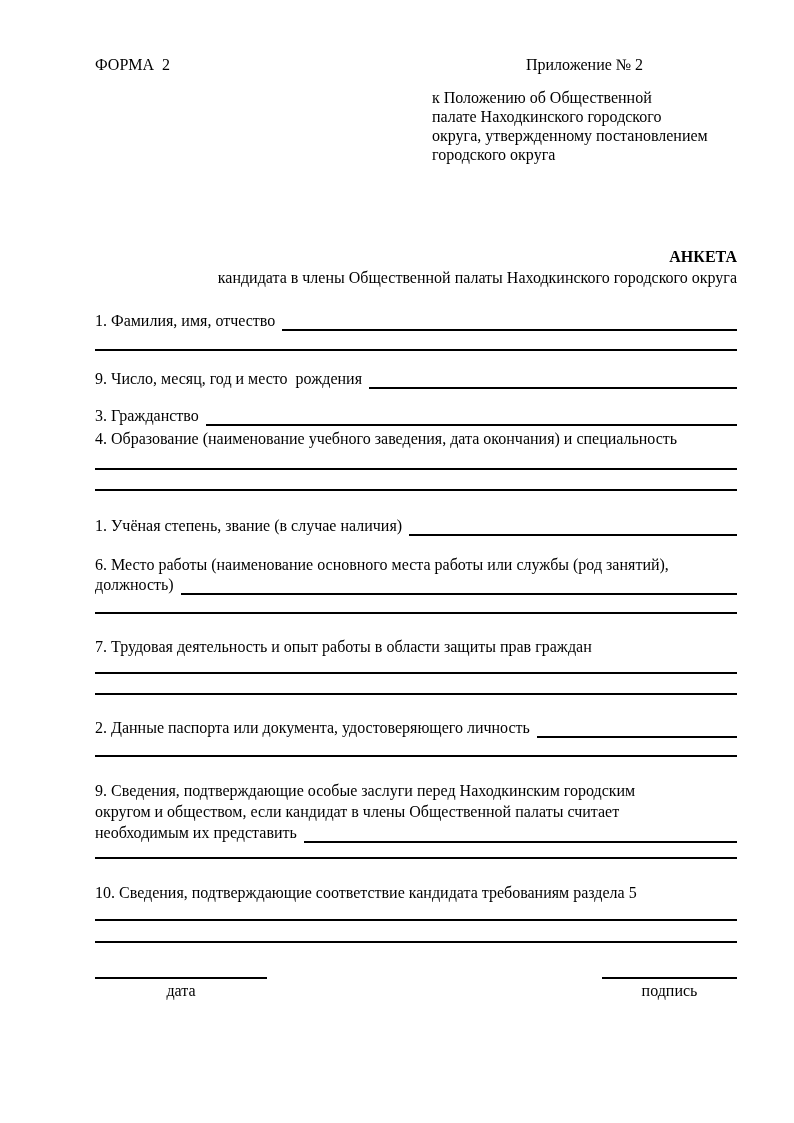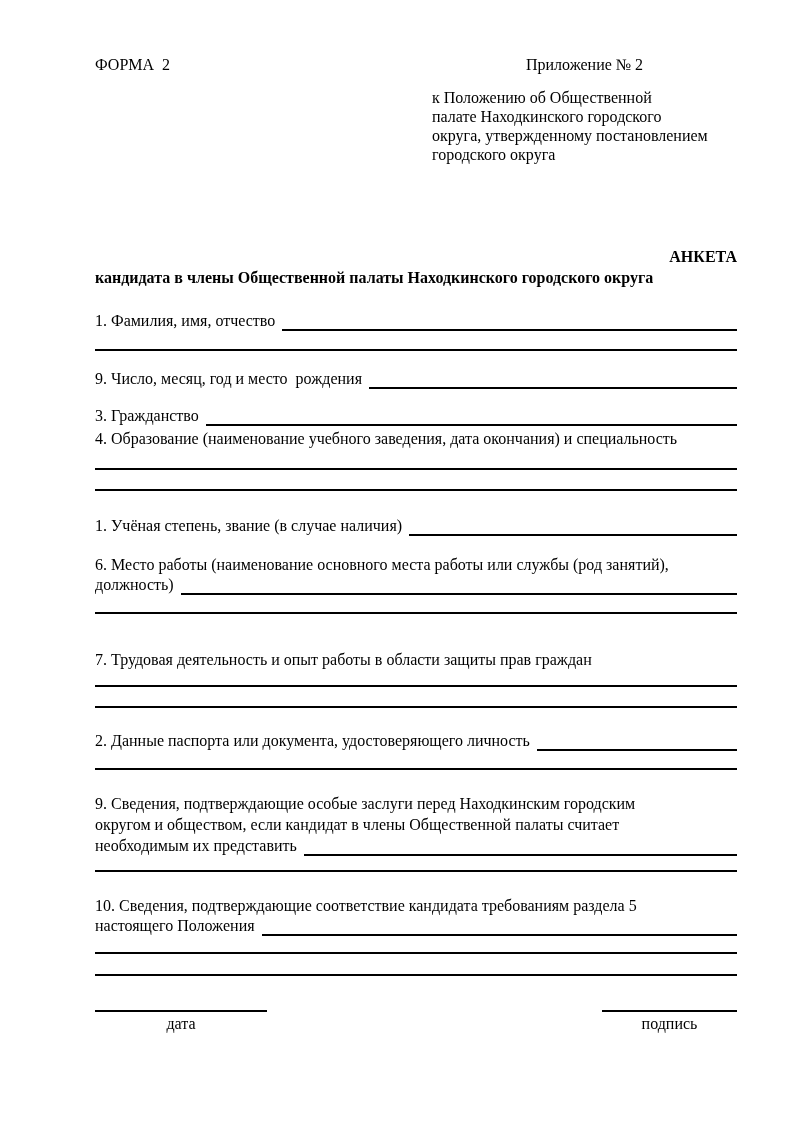--- a/index.html
+++ b/index.html
@@ -15,21 +15,21 @@
     padding: 55px 57px 0 95px;
     overflow: hidden;
   }
   .hdr { display: flex; justify-content: space-between; align-items: flex-start; }
   .form-label { line-height: 19px; white-space: pre; }
   .appendix { width: 305px; }
   .appendix-title { text-align: center; line-height: 19px; margin-bottom: 14px; }
   .appendix-line { line-height: 19px; white-space: pre; }
 
   .title { text-align: right; font-weight: bold; line-height: 21px; margin-top: 82px; }
-  .subtitle { text-align: left; font-weight: bold; line-height: 21px; }
+  .subtitle { text-align: right; font-weight: normal; line-height: 21px; }
 
   .lblline { line-height: 20px; white-space: pre; }
   .row { display: flex; align-items: flex-end; line-height: 20px; }
   .row .lbl { white-space: pre; flex: 0 0 auto; }
   .fill { flex: 1 1 auto; margin-left: 7px; border-bottom: 2px solid #000; height: 0; }
   .fullline { border-bottom: 2px solid #000; }
 
   .p9 .lblline { line-height: 21px; }
   .p9 .row { line-height: 21px; }
 
@@ -83,45 +83,41 @@
     <span class="fill"></span>
   </div>
 
   <div class="lblline" style="margin-top:19px">6. Место работы (наименование основного места работы или службы (род занятий),</div>
   <div class="row">
     <span class="lbl">должность)</span>
     <span class="fill"></span>
   </div>
   <div class="fullline" style="height:17px"></div>
 
-  <div class="lblline" style="margin-top:36px">7. Трудовая деятельность и опыт работы в области защиты прав граждан</div>
+  <div class="lblline" style="margin-top:23px">7. Трудовая деятельность и опыт работы в области защиты прав граждан</div>
   <div class="fullline" style="height:15px"></div>
   <div class="fullline" style="height:19px"></div>
 
   <div class="row" style="margin-top:23px">
     <span class="lbl">2. Данные паспорта или документа, удостоверяющего личность</span>
     <span class="fill"></span>
   </div>
   <div class="fullline" style="height:17px"></div>
 
   <div class="p9">
     <div class="lblline" style="margin-top:23px">9. Сведения, подтверждающие особые заслуги перед Находкинским городским</div>
     <div class="lblline">округом и обществом, если кандидат в члены Общественной палаты считает</div>
     <div class="row">
       <span class="lbl">необходимым их представить</span>
       <span class="fill"></span>
     </div>
   </div>
   <div class="fullline" style="height:14px"></div>
 
   <div class="lblline" style="margin-top:24px">10. Сведения, подтверждающие соответствие кандидата требованиям раздела 5</div>
-  <div class="row">
-    <span class="lbl">настоящего Положения</span>
-    <span class="fill"></span>
-  </div>
   <div class="fullline" style="height:16px"></div>
   <div class="fullline" style="height:20px"></div>
 
   <div class="sigrow">
     <div class="sigcell-l">
       <div class="sigline"></div>
       <div class="sigcap">дата</div>
     </div>
     <div class="sigcell-r">
       <div class="sigline"></div>

